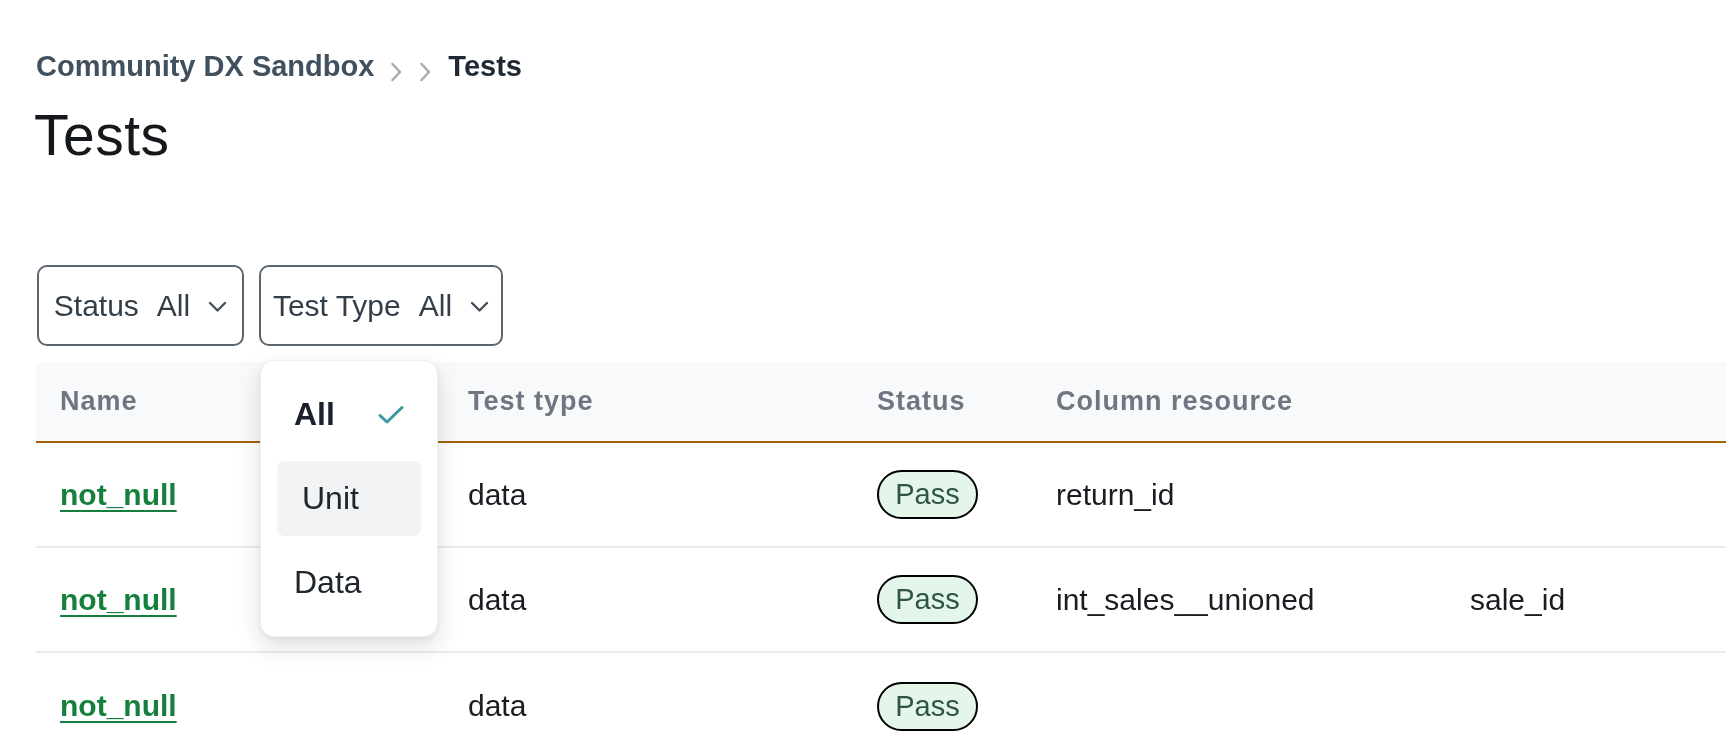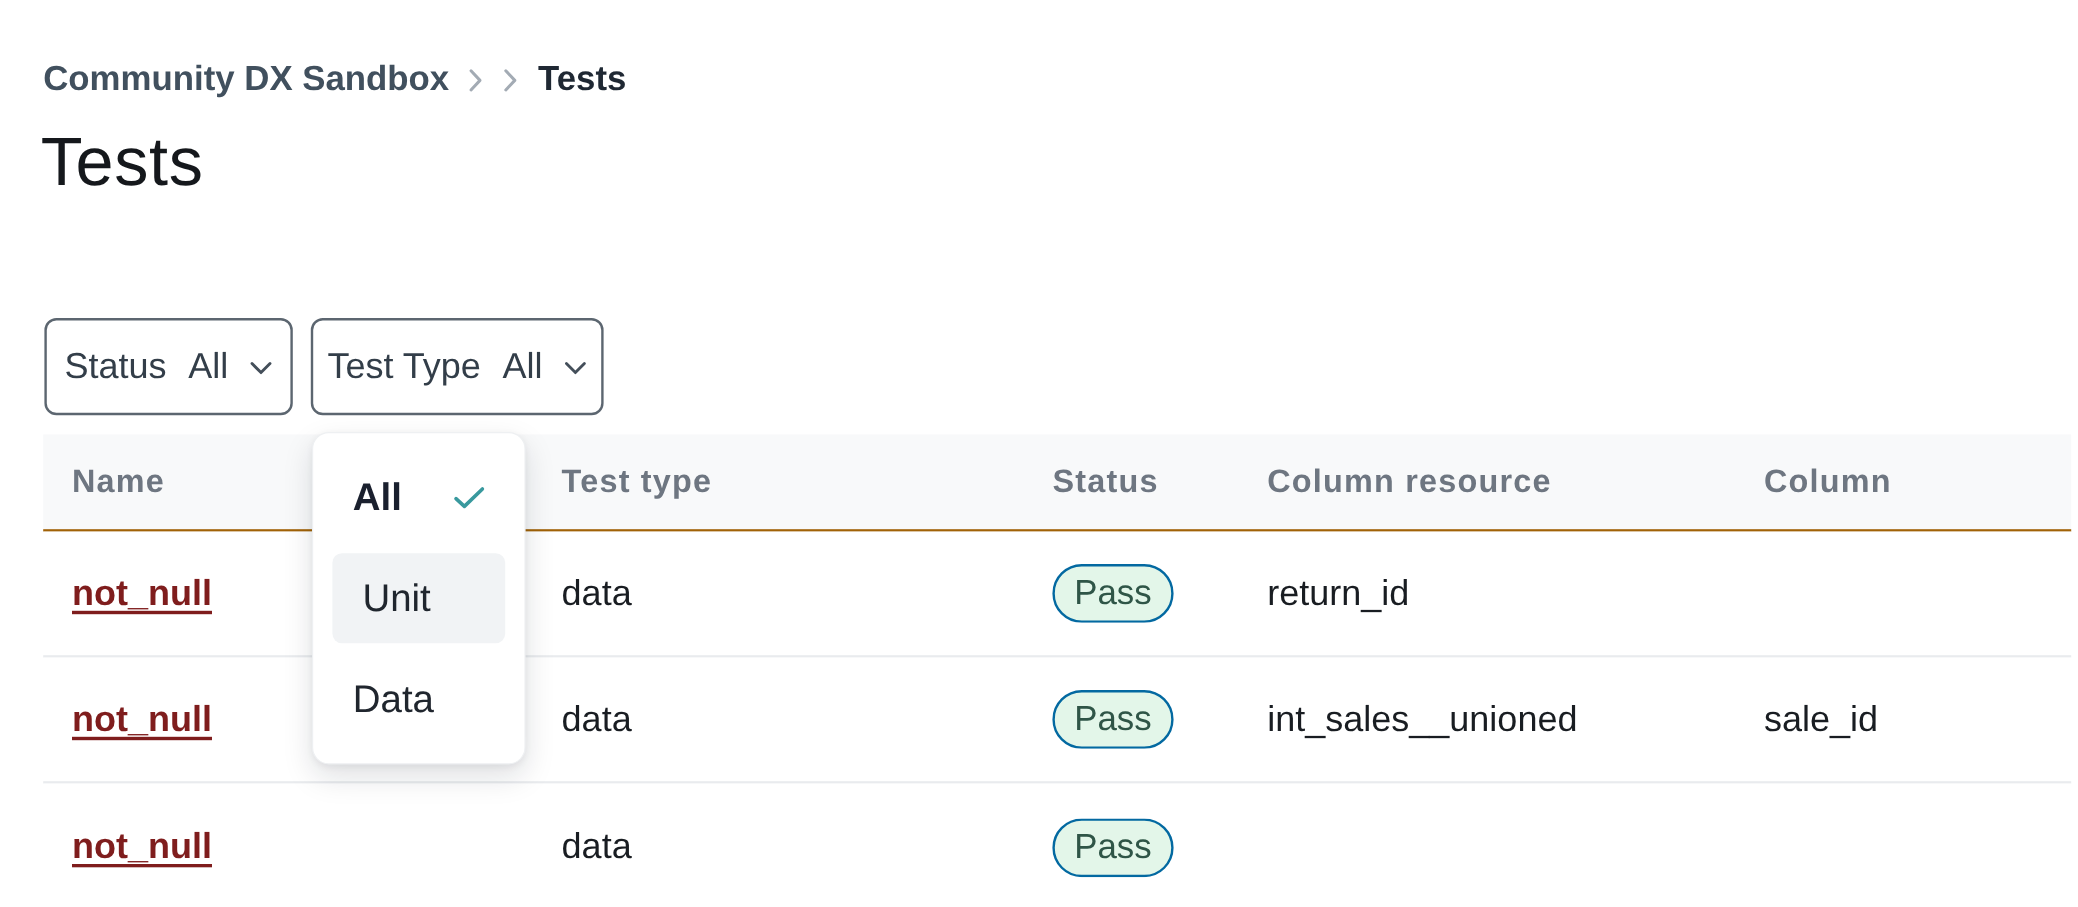--- a/index.html
+++ b/index.html
@@ -1,21 +1,21 @@
 <!DOCTYPE html>
 <html><head>
 <meta charset="utf-8">
 <style>
   * { margin: 0; padding: 0; box-sizing: border-box; }
   html, body { width: 1732px; height: 756px; background: #ffffff; overflow: hidden; }
   body { font-family: "Liberation Sans", sans-serif; color: #191d22; }
   .page { position: relative; width: 1732px; height: 756px; background: #fff; }
 
   
-  .breadcrumb { position: absolute; left: 36px; top: 50px; display: flex; align-items: center; gap: 16px; font-size: 29px; font-weight: 700; }
+  .breadcrumb { position: absolute; left: 36px; top: 50px; display: flex; align-items: flex-end; gap: 16px; font-size: 29px; font-weight: 700; }
   .crumb-link { color: #41505e; text-decoration: none; cursor: pointer; }
   .crumb-current { color: #1f2833; }
   .crumb-sep { display: flex; align-items: center; }
 
   
   .page-title { position: absolute; left: 34px; top: 102px; font-size: 57px; font-weight: 500; color: #15181c; letter-spacing: 0.5px; }
 
   
   .filter-btn { position: absolute; top: 265px; height: 81px; border: 2px solid #5c6670; border-radius: 10px; background: #fff; display: flex; align-items: center; justify-content: center; gap: 18px; font-size: 30px; color: #333e49; cursor: pointer; }
   .filter-btn .f-label { font-weight: 400; }
@@ -25,22 +25,22 @@
   .chev { display: inline-flex; align-items: center; margin-top: 3px; }
 
   
   .tests-table { position: absolute; left: 36px; top: 362px; width: 1690px; }
   .t-row { display: grid; grid-template-columns: 408px 409px 179px 414px 280px; align-items: center; }
   .t-head { height: 81px; background: #f8f9fa; border-bottom: 2px solid #a16207; }
   .t-head .t-cell { font-size: 27px; font-weight: 700; color: #6e7681; letter-spacing: 1px; }
   .t-cell { padding-left: 24px; font-size: 30px; white-space: nowrap; overflow: hidden; }
   .t-body-row { height: 105px; border-bottom: 2px solid #e9ebee; background: #fff; }
   .t-body-row:last-child { border-bottom: none; height: 106px; }
-  .name-link { color: #7f1d1d; font-weight: 700; text-decoration: underline; text-underline-offset: 5px; cursor: pointer; }
-  .badge-pass { display: inline-flex; align-items: center; justify-content: center; width: 101px; height: 49px; border-radius: 25px; background: #e3f6e9; border: 2px solid #0369a1; color: #2f5547; font-size: 29px; }
+  .name-link { color: #15803d; font-weight: 700; text-decoration: underline; text-underline-offset: 5px; cursor: pointer; }
+  .badge-pass { display: inline-flex; align-items: center; justify-content: center; width: 101px; height: 49px; border-radius: 25px; background: #e3f6e9; border: 2px solid #000000; color: #2f5547; font-size: 29px; }
 
   
   .dropdown-panel { position: absolute; left: 260px; top: 360px; width: 178px; height: 277px; background: #ffffff; border: 1px solid #eef0f2; border-radius: 14px; box-shadow: 0 10px 25px rgba(16,24,40,0.13), 0 2px 6px rgba(16,24,40,0.06); z-index: 10; padding: 16px 16px 0 16px; }
   .dd-item { height: 75px; border-radius: 8px; display: flex; align-items: center; justify-content: space-between; padding: 0 17px; font-size: 32px; color: #20262e; margin-bottom: 9px; cursor: pointer; }
   .dd-item.selected { font-weight: 700; color: #1a202e; }
   .dd-item.hovered { background: #f1f3f5; padding-left: 25px; }
 </style>
 </head>
 <body>
 
@@ -82,21 +82,20 @@
         </svg>
     </span>
   </button>
 
   <div class="tests-table">
     <div class="t-row t-head">
       <div class="t-cell">Name</div>
       <div class="t-cell">Test type</div>
       <div class="t-cell">Status</div>
       <div class="t-cell">Column resource</div>
-      <div class="t-cell">Column</div>
     </div>
 
     <div class="t-row t-body-row">
       <div class="t-cell"><a class="name-link">not_null</a></div>
       <div class="t-cell">data</div>
       <div class="t-cell"><span class="badge-pass">Pass</span></div>
       <div class="t-cell">return_id</div>
     </div>
 
     <div class="t-row t-body-row">

